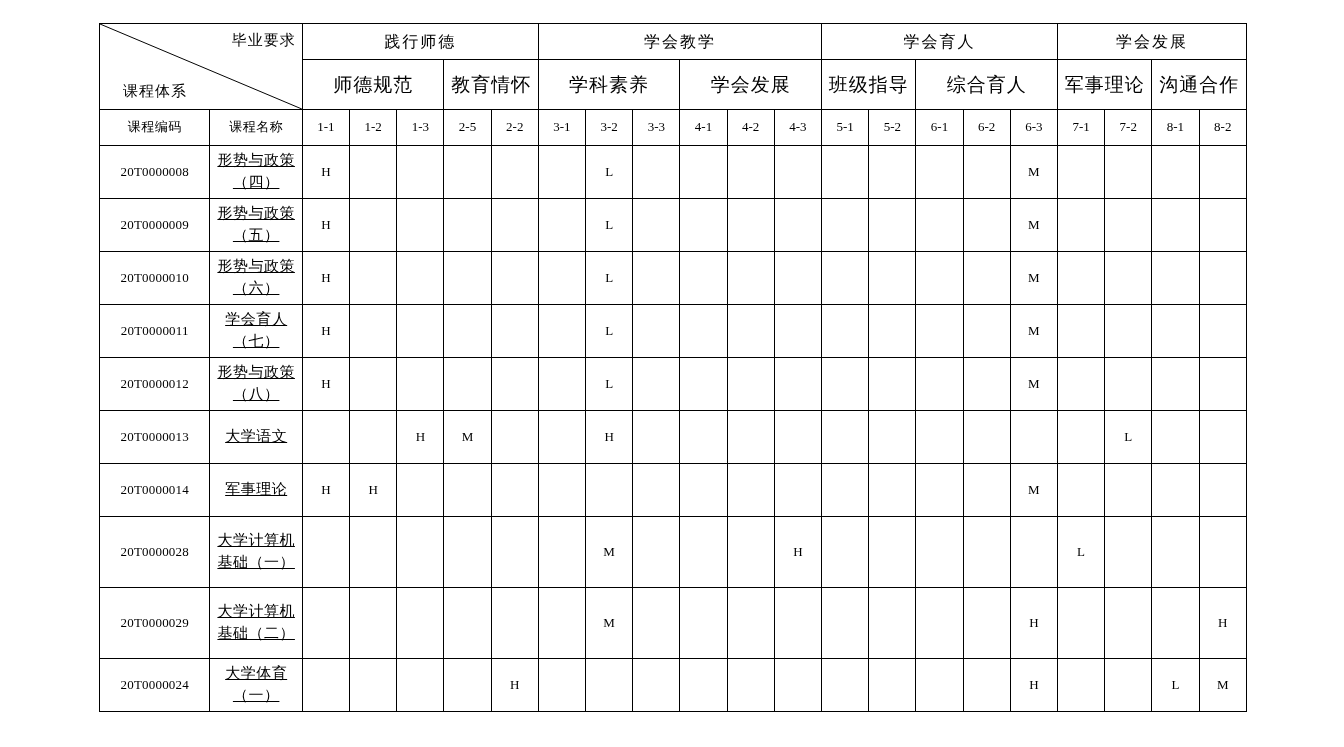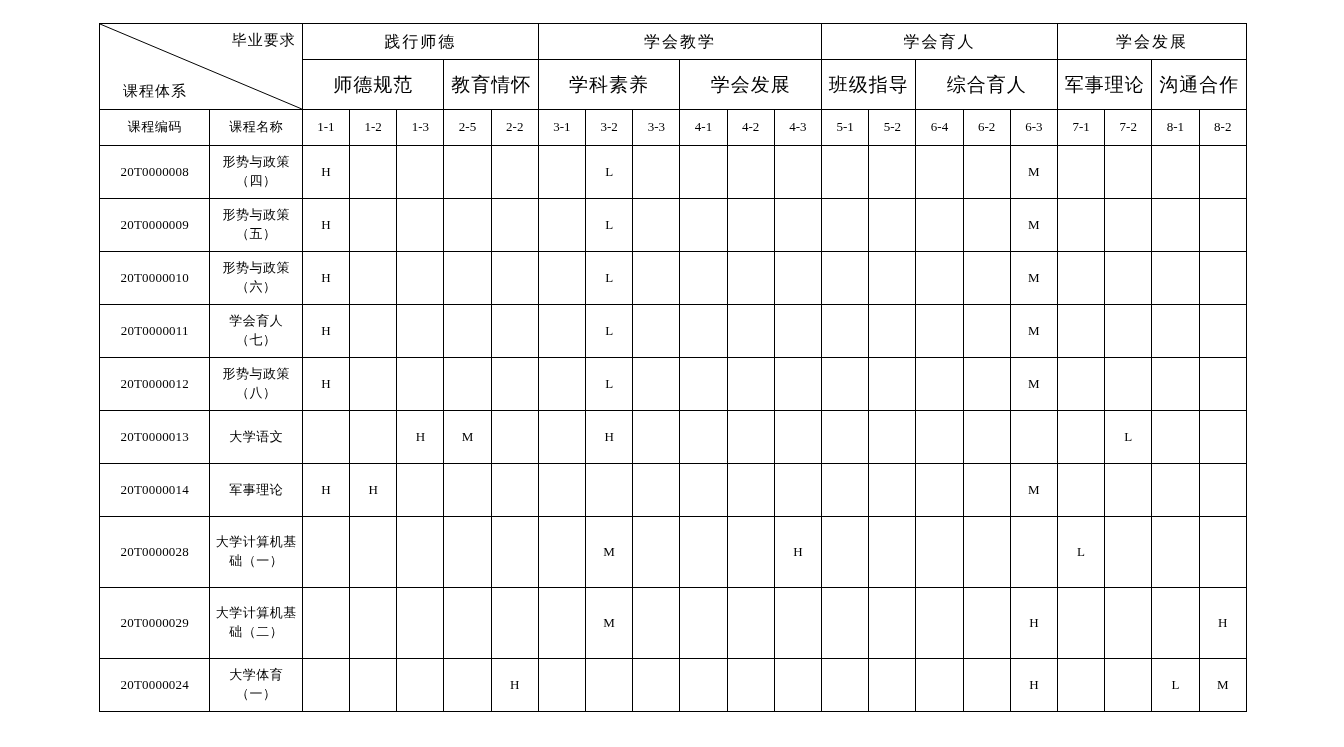--- a/index.html
+++ b/index.html
@@ -82,25 +82,26 @@
     font-size: 15px;
     letter-spacing: 1px;
     margin-left: 17px;
   }
   td.code-cell {
     font-size: 13px;
     letter-spacing: 0.2px;
     text-align: center;
   }
   td.name-cell {
-    font-size: 13px;
+    font-size: 15px;
     text-align: left;
     padding: 2px 6px;
     letter-spacing: 0.5px;
     line-height: 1.55;
+    text-decoration: underline;
   }
   td.val-cell {
     font-size: 13px;
   }
   tr.data-row { height: 53px; }
   tr.data-row.tall { height: 71px; }
   .sub-head-cell {
     font-size: 13px;
     letter-spacing: 0.5px;
   }
@@ -167,21 +168,21 @@
         <td>2-5</td>
         <td>2-2</td>
         <td>3-1</td>
         <td>3-2</td>
         <td>3-3</td>
         <td>4-1</td>
         <td>4-2</td>
         <td>4-3</td>
         <td>5-1</td>
         <td>5-2</td>
-        <td>6-4</td>
+        <td>6-1</td>
         <td>6-2</td>
         <td>6-3</td>
         <td>7-1</td>
         <td>7-2</td>
         <td>8-1</td>
         <td>8-2</td>
       </tr>
     </thead>
     <tbody>
       <tr class="data-row">

